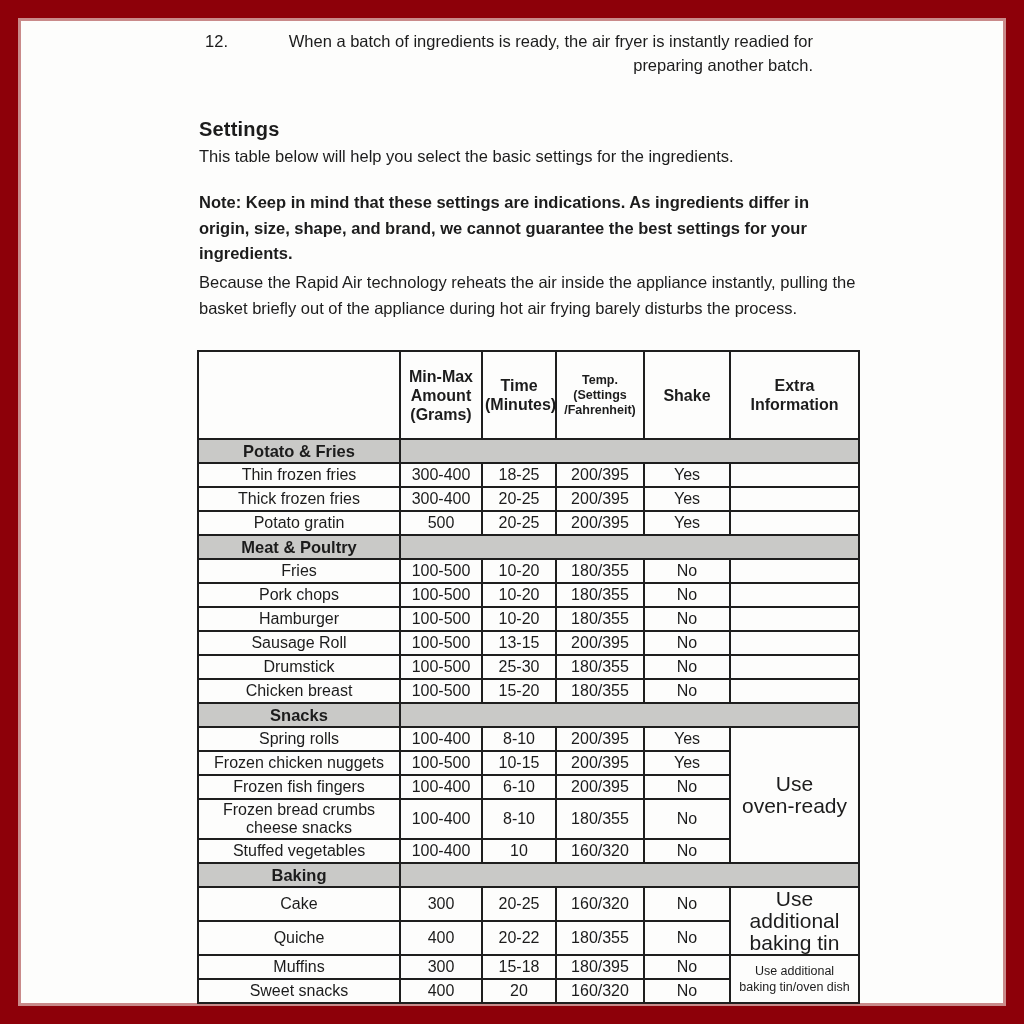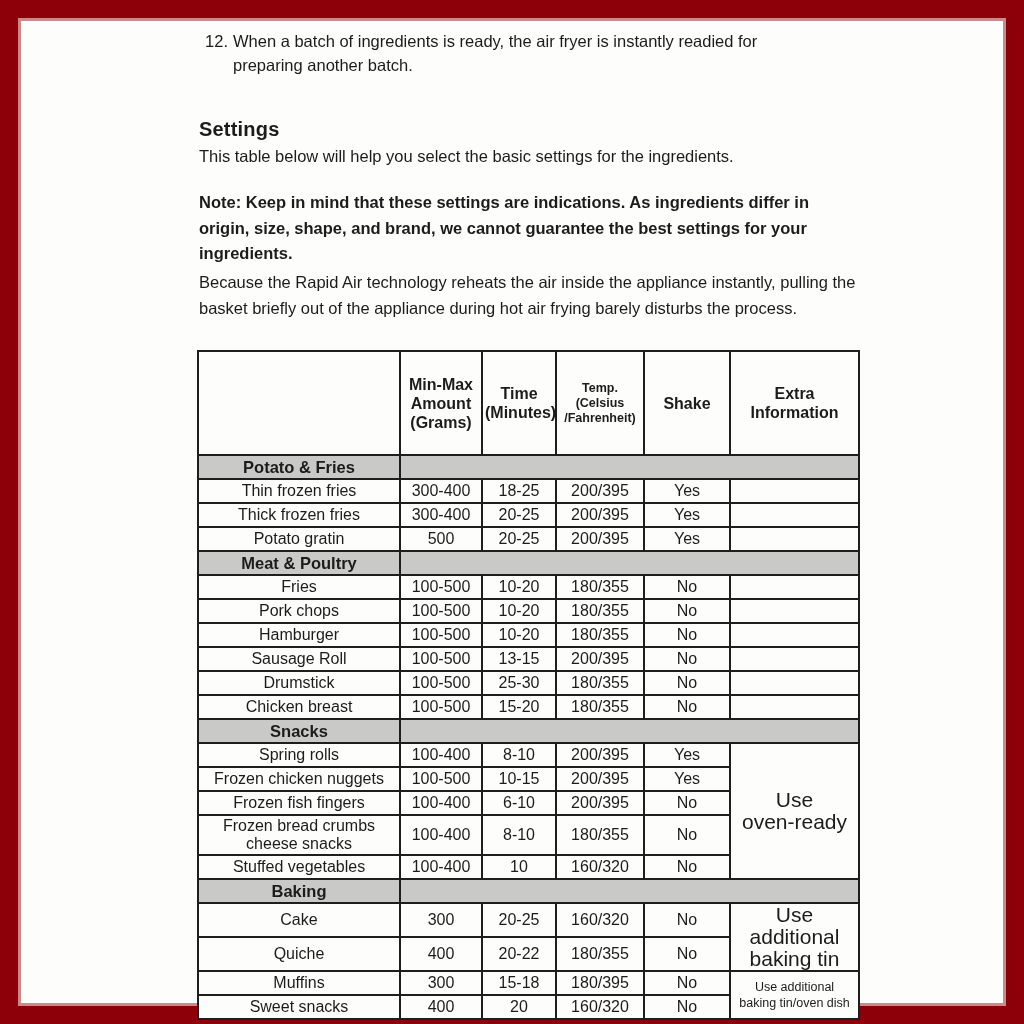--- a/index.html
+++ b/index.html
@@ -15,34 +15,34 @@
     position: absolute;
     left: 18px; top: 18px; right: 18px; bottom: 18px;
     background: #fdfdfc;
     border: 3px solid #c98a8a;
   }
   .abs { position: absolute; }
 
   
   .item12 { left: 200px; top: 29px; display: flex; font-size: 16.5px; line-height: 24px; }
   .item12 .num { width: 33px; flex: none; text-align: center; }
-  .item12 .txt { width: 580px; }
+  .item12 .txt { width: 580px; text-align: right; }
   .heading { left: 199px; top: 118px; font-size: 20px; font-weight: bold; letter-spacing: 0.2px; }
   .subtitle { left: 199px; top: 147px; font-size: 16.5px; }
   .note { left: 199px; top: 190px; width: 622px; font-size: 16.5px; font-weight: bold; line-height: 25.5px; }
   .para { left: 199px; top: 270px; width: 660px; font-size: 16.5px; line-height: 25.5px; }
 
   
   .tblwrap { left: 197px; top: 350px; }
   table { border-collapse: collapse; table-layout: fixed; width: 661px; background: #fdfdfc; }
   td, th { border: 2px solid #1e1e1e; text-align: center; vertical-align: middle; padding: 0 2px; overflow: hidden; }
   th { font-weight: bold; font-size: 16px; line-height: 19px; white-space: pre-line; }
   th.small-h { font-size: 12.5px; line-height: 15px; }
   td { font-size: 16px; }
-  tr.head { height: 104px; }
+  tr.head { height: 88px; }
   tr.data { height: 24px; }
   tr.tall { height: 40px; }
   tr.section { height: 24px; }
   tr.section td { background: #c9c9c7; font-weight: bold; font-size: 16.5px; }
   td.extra-note { font-size: 21px; white-space: pre-line; line-height: 22px; }
   td.extra-note.small { font-size: 12.5px; line-height: 16px; }
 </style>
 </head>
 <body>
 
@@ -71,21 +71,21 @@
 
   <tbody>
         <tr class="head">
     <td></td>
     <th>Min-Max
 Amount
 (Grams)</th>
     <th>Time
 (Minutes)</th>
     <th class="small-h">Temp.
-(Celsius
+(Settings
 /Fahrenheit)</th>
     <th>Shake</th>
     <th>Extra
 Information</th>
   </tr>
 
   <tr class="section">
     <td>Potato &amp; Fries</td>
     <td colspan="5"></td>
   </tr>

